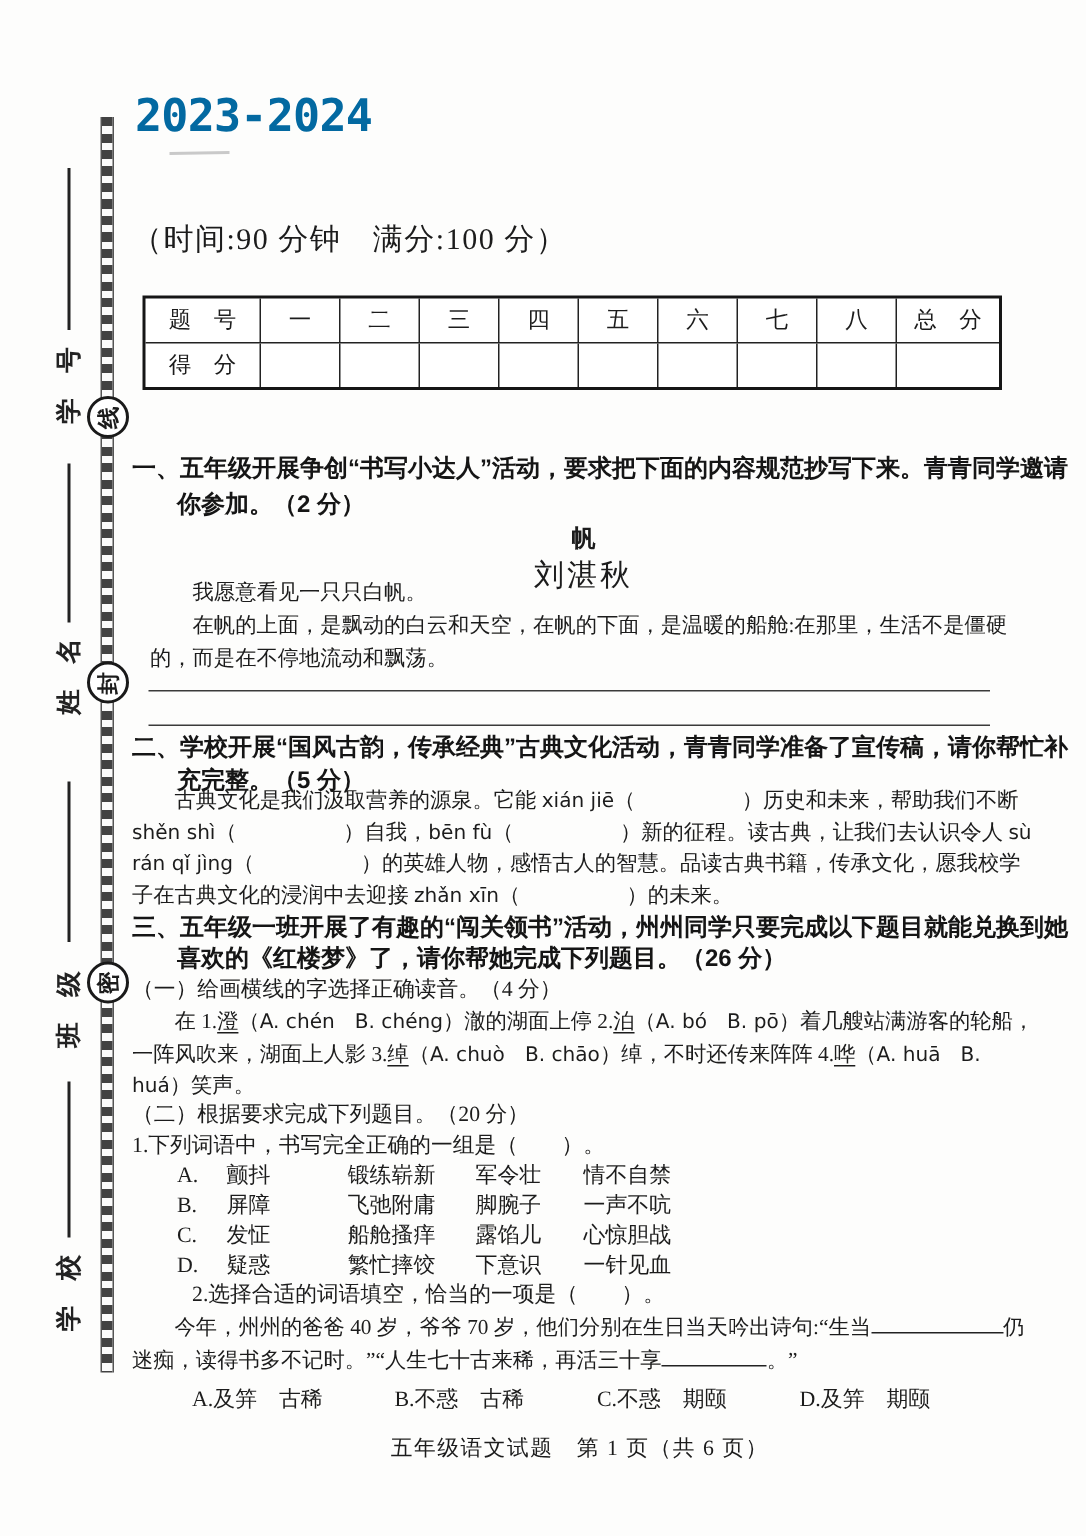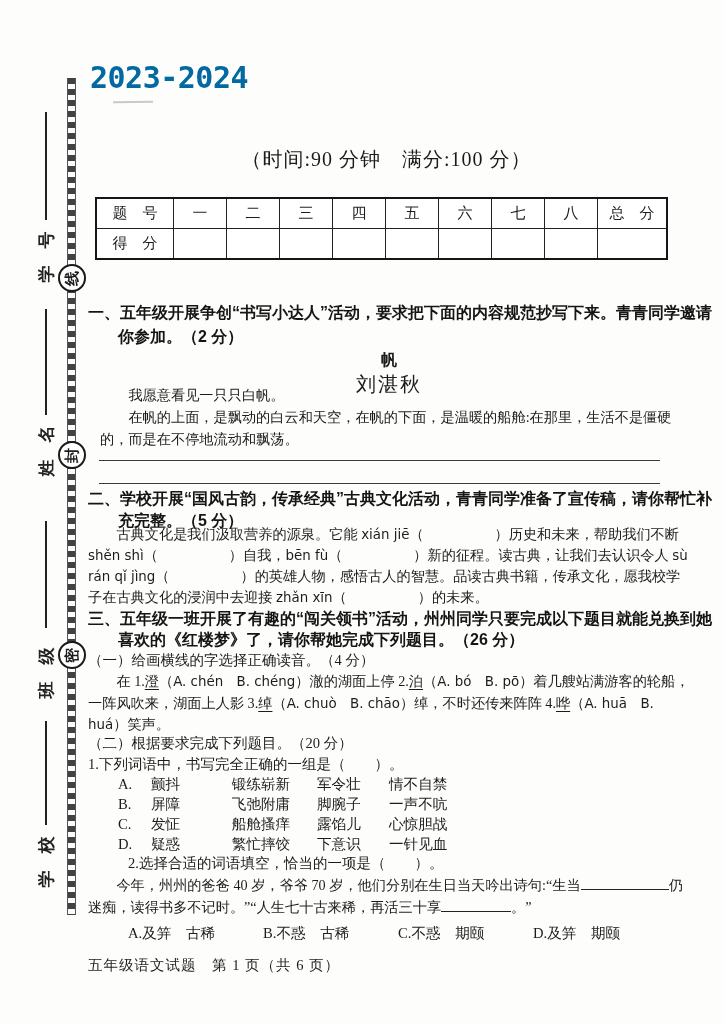--- a/index.html
+++ b/index.html
@@ -30,21 +30,21 @@
   }
   .seal span{display:block;transform:rotate(-90deg);font-weight:700;font-size:15px;}
 
   
   .year{
     left:90px;top:60px;
     font-family:"DejaVu Sans Mono","Liberation Mono",monospace;
     font-weight:600;font-size:30px;letter-spacing:-.5px;color:#0369a1;
   }
   .year-mark{left:113px;top:101px;width:40px;height:2px;background:#c9c9c9;transform:rotate(-1deg);}
-  .timeline{left:88px;top:146px;width:597px;text-align:center;font-size:20px;letter-spacing:1px;}
+  .timeline{left:88px;top:146px;width:597px;text-align:left;font-size:20px;letter-spacing:1px;}
 
   
   .stable{
     left:95px;top:197px;width:573px;background:#fff;
     border:2px solid #161616;box-sizing:border-box;
     font-family:"Liberation Sans","DejaVu Sans",sans-serif;font-size:15px;
   }
   .strow{display:flex;}
   .strow + .strow{border-top:1px solid #222;}
   .stcell{
@@ -75,21 +75,21 @@
   .blank-a{width:88px;}
   .blank-b{width:70px;}
 
   .stem{font-size:14.5px;}
   .optrow{display:flex;align-items:center;height:20px;padding-left:30px;font-size:14.6px;}
   .opt-label{width:33px;}
   .ww0{width:53px;} .ww1{width:57px;text-align:right;} .ww2{width:56px;} .ww3{width:72px;}
   .q2opts{display:flex;padding-left:40px;font-size:14.6px;}
   .q2opt{width:135px;}
   .q2opt:last-child{width:auto;}
-  .footer{left:88px;top:956px;width:597px;text-align:left;font-size:14.5px;letter-spacing:1px;}
+  .footer{left:88px;top:956px;width:597px;text-align:center;font-size:14.5px;letter-spacing:1px;}
 </style>
 </head>
 <body>
 
 <div id="page">
 
   <div class="strip"></div>
 
   <div class="vline" style="top:112px;height:108px;"></div>
   <div class="vlabel" style="top:257px;">学　号</div>

